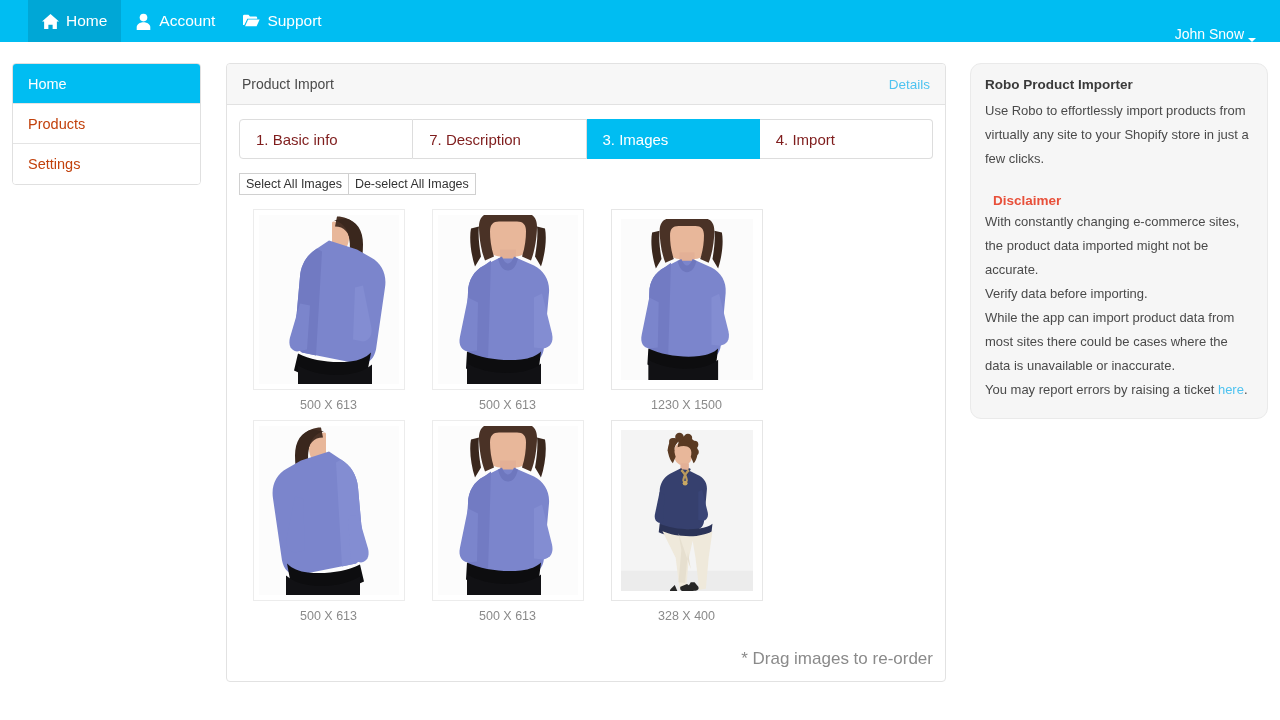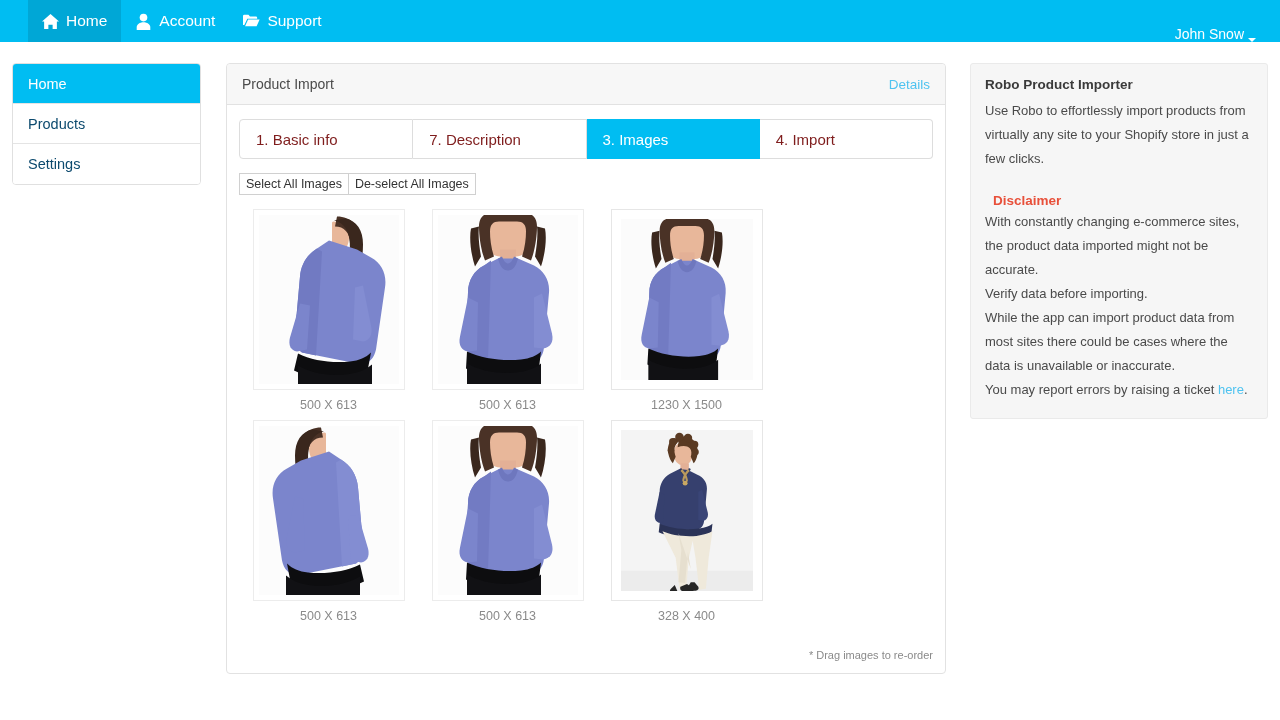--- a/index.html
+++ b/index.html
@@ -48,21 +48,21 @@
     position: absolute; top: 63px; left: 12px;
     width: 189px;
     background: #ffffff;
     border: 1px solid #e0e0e0;
     border-radius: 4px;
     overflow: hidden;
   }
   .sidenav-item {
     height: 40px; display: flex; align-items: center;
     padding: 0 15px;
-    font-size: 14.5px; color: #0c4a6e;
+    font-size: 14.5px; color: #c2410c;
     border-bottom: 1px solid #e4e4e4;
     cursor: pointer; background: #ffffff;
   }
   .sidenav-item:last-child { border-bottom: none; }
   .sidenav-item.active { background: #00bdf2; color: #ffffff; }
 
   
   .panel {
     position: absolute; top: 63px; left: 226px;
     width: 720px;
@@ -133,31 +133,31 @@
     position: relative; overflow: hidden;
   }
   .img-inner svg { display: block; width: 100%; height: 100%; }
   .img-size {
     text-align: center; font-size: 12.5px; color: #8a8a8a;
     margin-top: 8px;
   }
 
   .drag-note {
     text-align: right;
-    font-size: 11px; color: #8a8a8a;
+    font-size: 17px; color: #8a8a8a;
     padding: 8px 12px 12px 0;
   }
 
   
   .aside {
     position: absolute; top: 63px; left: 970px;
     width: 298px;
     background: #f6f6f6;
     border: 1px solid #eaeaea;
-    border-radius: 3px;
+    border-radius: 11px;
     padding: 13px 14px 16px 14px;
   }
   .aside-title { font-size: 13.5px; font-weight: bold; color: #3a3a3a; margin-bottom: 7px; }
   .aside-text { font-size: 13px; color: #4a4a4a; line-height: 24px; }
   .aside-gap { height: 22px; }
   .aside-disclaimer { font-size: 13.5px; font-weight: bold; color: #e8503a; margin-bottom: 2px; margin-left: 8px; }
   .aside-link { color: #4ec3f0; text-decoration: none; cursor: pointer; }
 </style>
 </head>
 <body>

